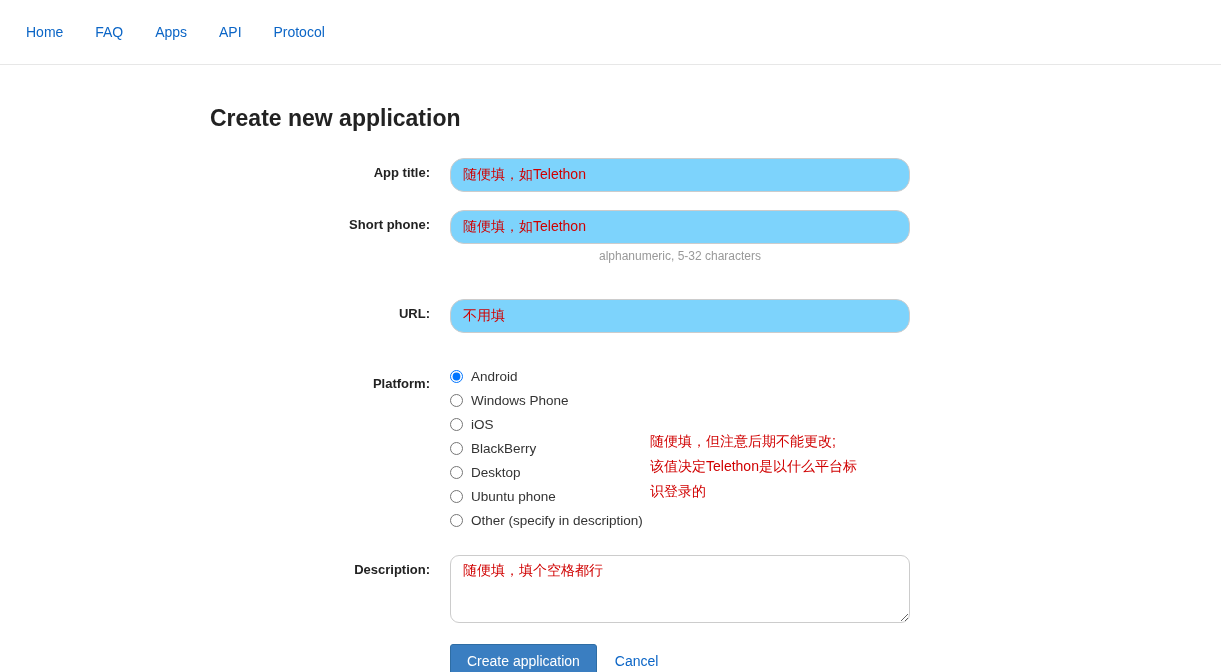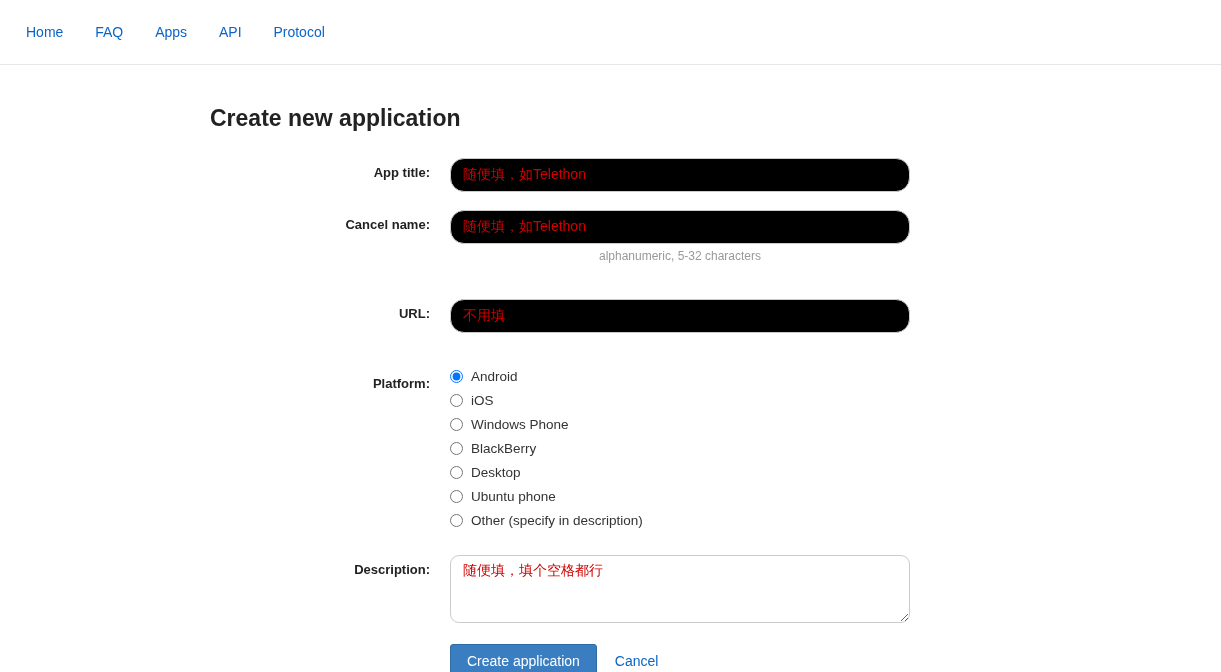--- a/index.html
+++ b/index.html
@@ -51,21 +51,21 @@
       width: 460px;
       position: relative;
     }
     .text-input {
       width: 100%;
       height: 34px;
       padding: 6px 12px;
       font-size: 14px;
       border: 1px solid #ccc;
       border-radius: 14px;
-      background: #000000;
+      background: #7dd3fc;
       color: #d00000;
     }
     .text-input::placeholder { color: #d00000; }
     .help-text {
       font-size: 12px;
       color: #999;
       margin-top: 5px;
       text-align: center;
     }
     .radio-item {
@@ -140,48 +140,49 @@
   <h1 class="page-title">Create new application</h1>
 
   <div class="form-row">
     <div class="form-label">App title:</div>
     <div class="form-field">
       <input type="text" class="text-input" value="随便填，如Telethon" style="">
     </div>
   </div>
 
   <div class="form-row with-gap">
-    <div class="form-label">Cancel name:</div>
+    <div class="form-label">Short phone:</div>
     <div class="form-field">
       <input type="text" class="text-input" value="随便填，如Telethon" style="">
       <div class="help-text">alphanumeric, 5-32 characters</div>
     </div>
   </div>
 
   <div class="form-row with-gap">
     <div class="form-label">URL:</div>
     <div class="form-field">
       <input type="text" class="text-input" value="不用填" style="">
     </div>
   </div>
 
   <div class="form-row">
     <div class="form-label">Platform:</div>
     <div class="form-field" id="platform-options" style="position:relative;">
+      <div class="annotation" id="platform-annotation">随便填，但注意后期不能更改;<br>该值决定Telethon是以什么平台标识登录的</div>
     <div class="radio-item">
           <input type="radio" name="platform" id="plat-0" checked="" style="">
           <label for="plat-0">Android</label>
         </div>
         <div class="radio-item">
+          <input type="radio" name="platform" id="plat-2" style="">
+          <label for="plat-2">Windows Phone</label>
+        </div>
+        <div class="radio-item">
           <input type="radio" name="platform" id="plat-1" style="">
           <label for="plat-1">iOS</label>
-        </div>
-        <div class="radio-item">
-          <input type="radio" name="platform" id="plat-2" style="">
-          <label for="plat-2">Windows Phone</label>
         </div>
         <div class="radio-item">
           <input type="radio" name="platform" id="plat-3" style="">
           <label for="plat-3">BlackBerry</label>
         </div>
         <div class="radio-item">
           <input type="radio" name="platform" id="plat-4" style="">
           <label for="plat-4">Desktop</label>
         </div>
         <div class="radio-item">

